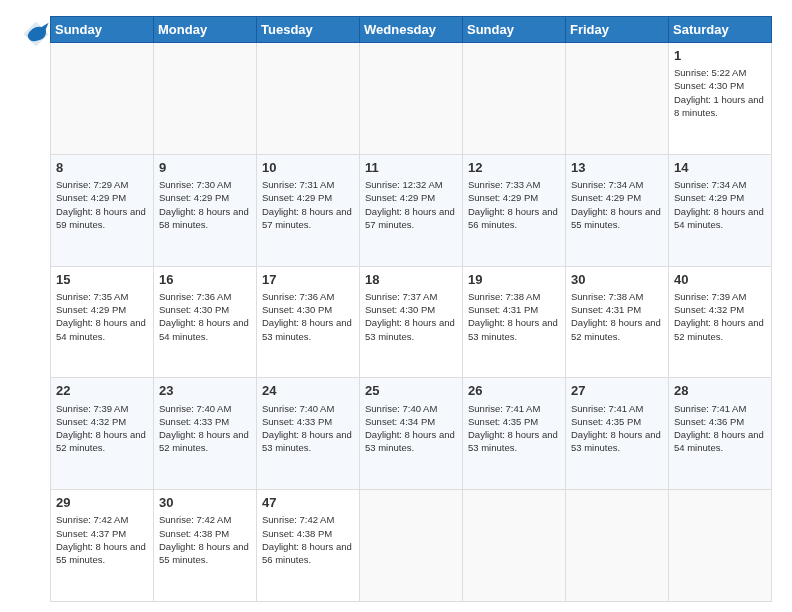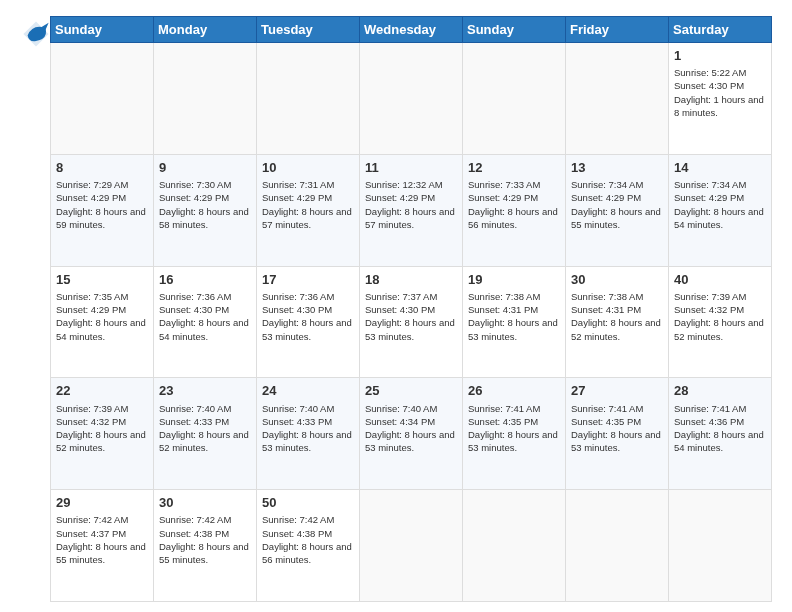--- a/index.html
+++ b/index.html
@@ -158,21 +158,21 @@
           <td><span class="day-num">23</span><span>Sunrise: 7:40 AM</span><br><span>Sunset: 4:33 PM</span><br><span>Daylight: 8 hours and 52 minutes.</span></td>
           <td><span class="day-num">24</span><span>Sunrise: 7:40 AM</span><br><span>Sunset: 4:33 PM</span><br><span>Daylight: 8 hours and 53 minutes.</span></td>
           <td><span class="day-num">25</span><span>Sunrise: 7:40 AM</span><br><span>Sunset: 4:34 PM</span><br><span>Daylight: 8 hours and 53 minutes.</span></td>
           <td><span class="day-num">26</span><span>Sunrise: 7:41 AM</span><br><span>Sunset: 4:35 PM</span><br><span>Daylight: 8 hours and 53 minutes.</span></td>
           <td><span class="day-num">27</span><span>Sunrise: 7:41 AM</span><br><span>Sunset: 4:35 PM</span><br><span>Daylight: 8 hours and 53 minutes.</span></td>
           <td><span class="day-num">28</span><span>Sunrise: 7:41 AM</span><br><span>Sunset: 4:36 PM</span><br><span>Daylight: 8 hours and 54 minutes.</span></td>
         </tr>
         <tr>
           <td><span class="day-num">29</span><span>Sunrise: 7:42 AM</span><br><span>Sunset: 4:37 PM</span><br><span>Daylight: 8 hours and 55 minutes.</span></td>
           <td><span class="day-num">30</span><span>Sunrise: 7:42 AM</span><br><span>Sunset: 4:38 PM</span><br><span>Daylight: 8 hours and 55 minutes.</span></td>
-          <td><span class="day-num">50</span><span>Sunrise: 7:42 AM</span><br><span>Sunset: 4:38 PM</span><br><span>Daylight: 8 hours and 56 minutes.</span></td>
+          <td><span class="day-num">47</span><span>Sunrise: 7:42 AM</span><br><span>Sunset: 4:38 PM</span><br><span>Daylight: 8 hours and 56 minutes.</span></td>
           <td style="background: rgb(249, 249, 249);"></td>
           <td style="background: rgb(249, 249, 249);"></td>
           <td style="background: rgb(249, 249, 249);"></td>
           <td style="background: rgb(249, 249, 249);"></td>
         </tr>
       </tbody>
   </table>
 </div>
 
 </body></html>

